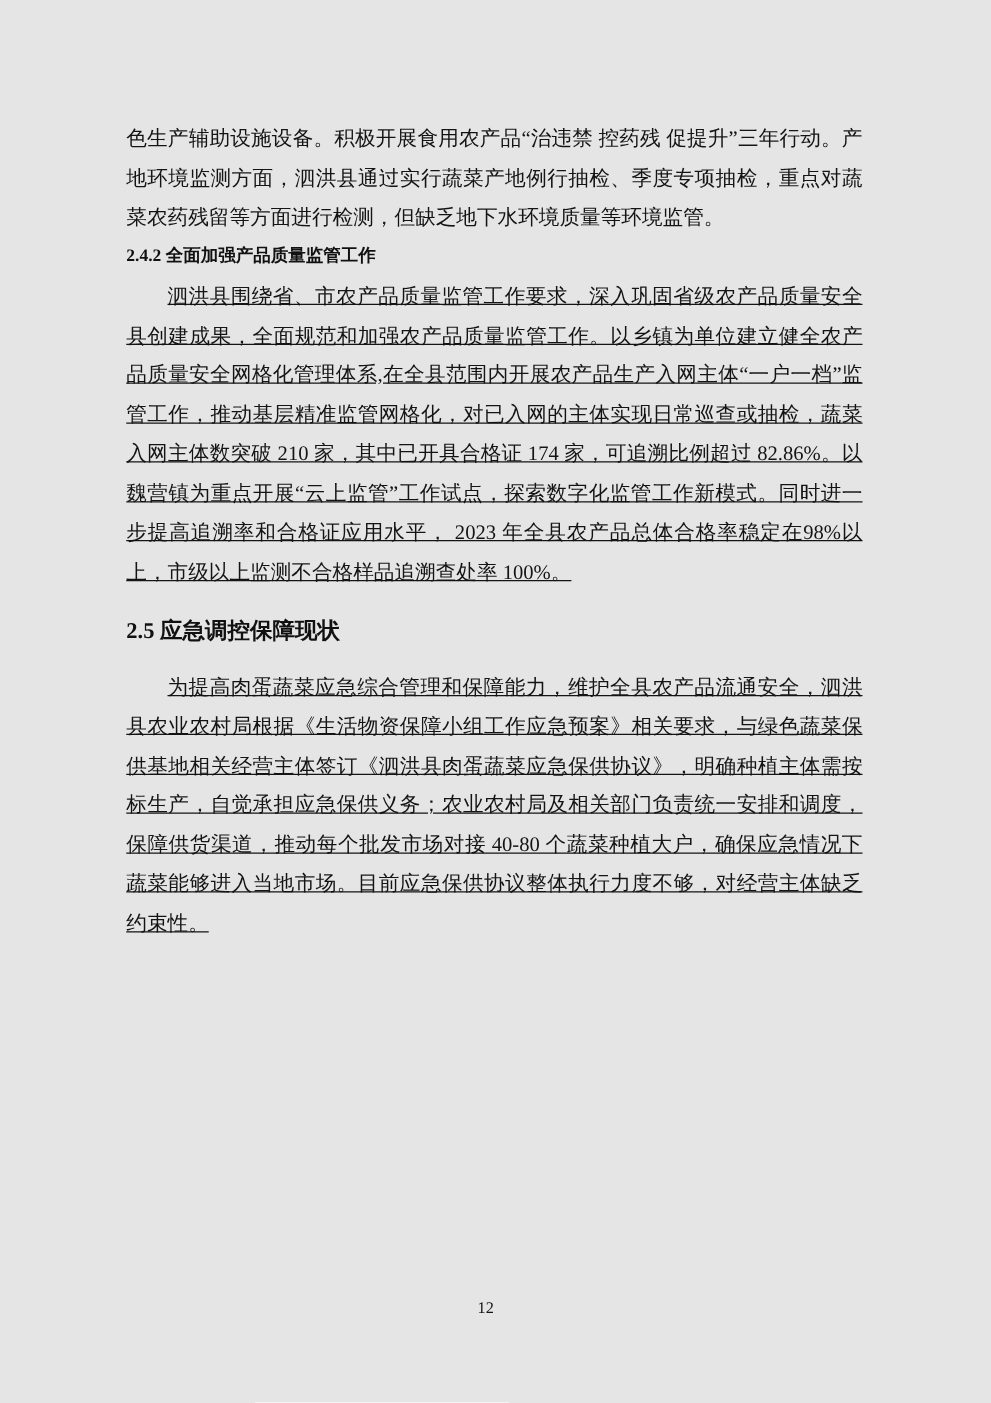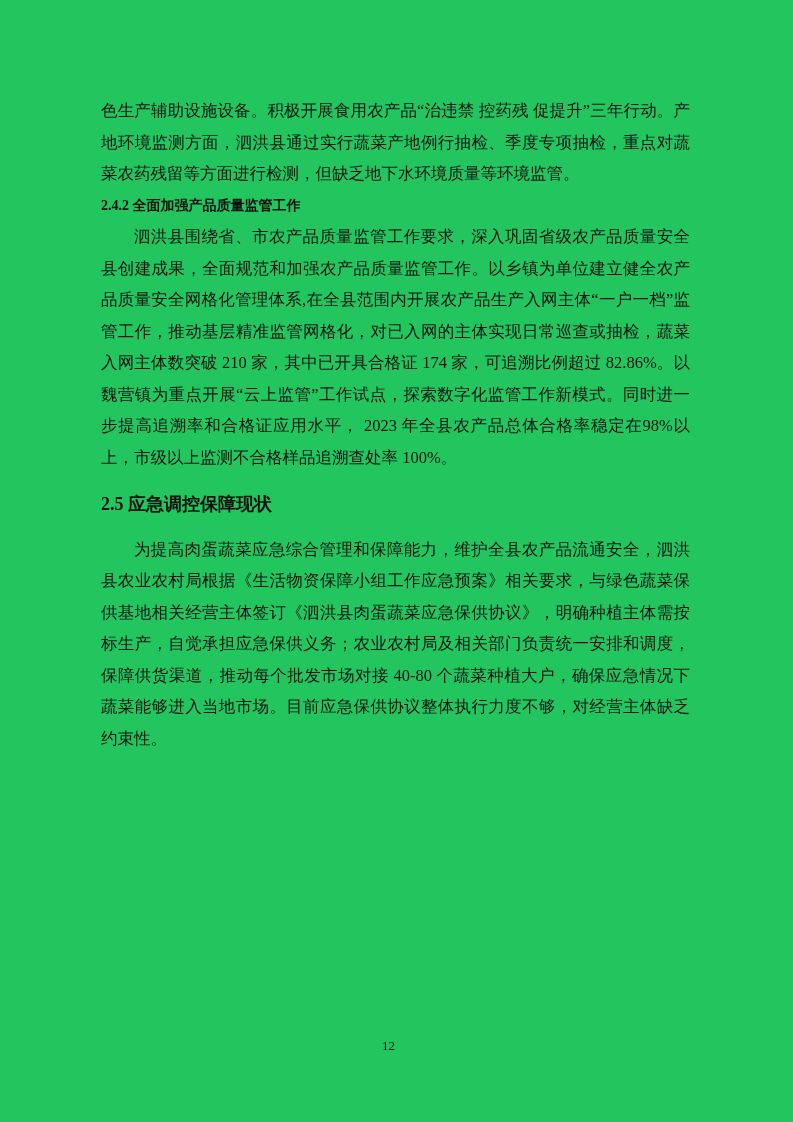--- a/index.html
+++ b/index.html
@@ -5,35 +5,36 @@
   html, body {
     margin: 0;
     padding: 0;
     background: #ffffff;
   }
   .page {
     position: relative;
     width: 793px;
     height: 1122px;
     box-sizing: border-box;
-    background: #22c55e;
+    background: #e5e5e5;
     padding: 95px 103px 0 101px;
     font-family: "Liberation Serif", "DejaVu Serif", serif;
     color: #141414;
     overflow: hidden;
   }
   .para {
     margin: 0;
     font-size: 16.5px;
     line-height: 31.5px;
     text-align: justify;
     text-justify: inter-ideograph;
   }
   .para.indent {
     text-indent: 33px;
+    text-decoration: underline;
   }
   .h3 {
     margin: 0;
     font-size: 14px;
     line-height: 31.5px;
     font-weight: 700;
     color: #111111;
   }
   .h2 {
     margin: 16px 0 13px 0;

